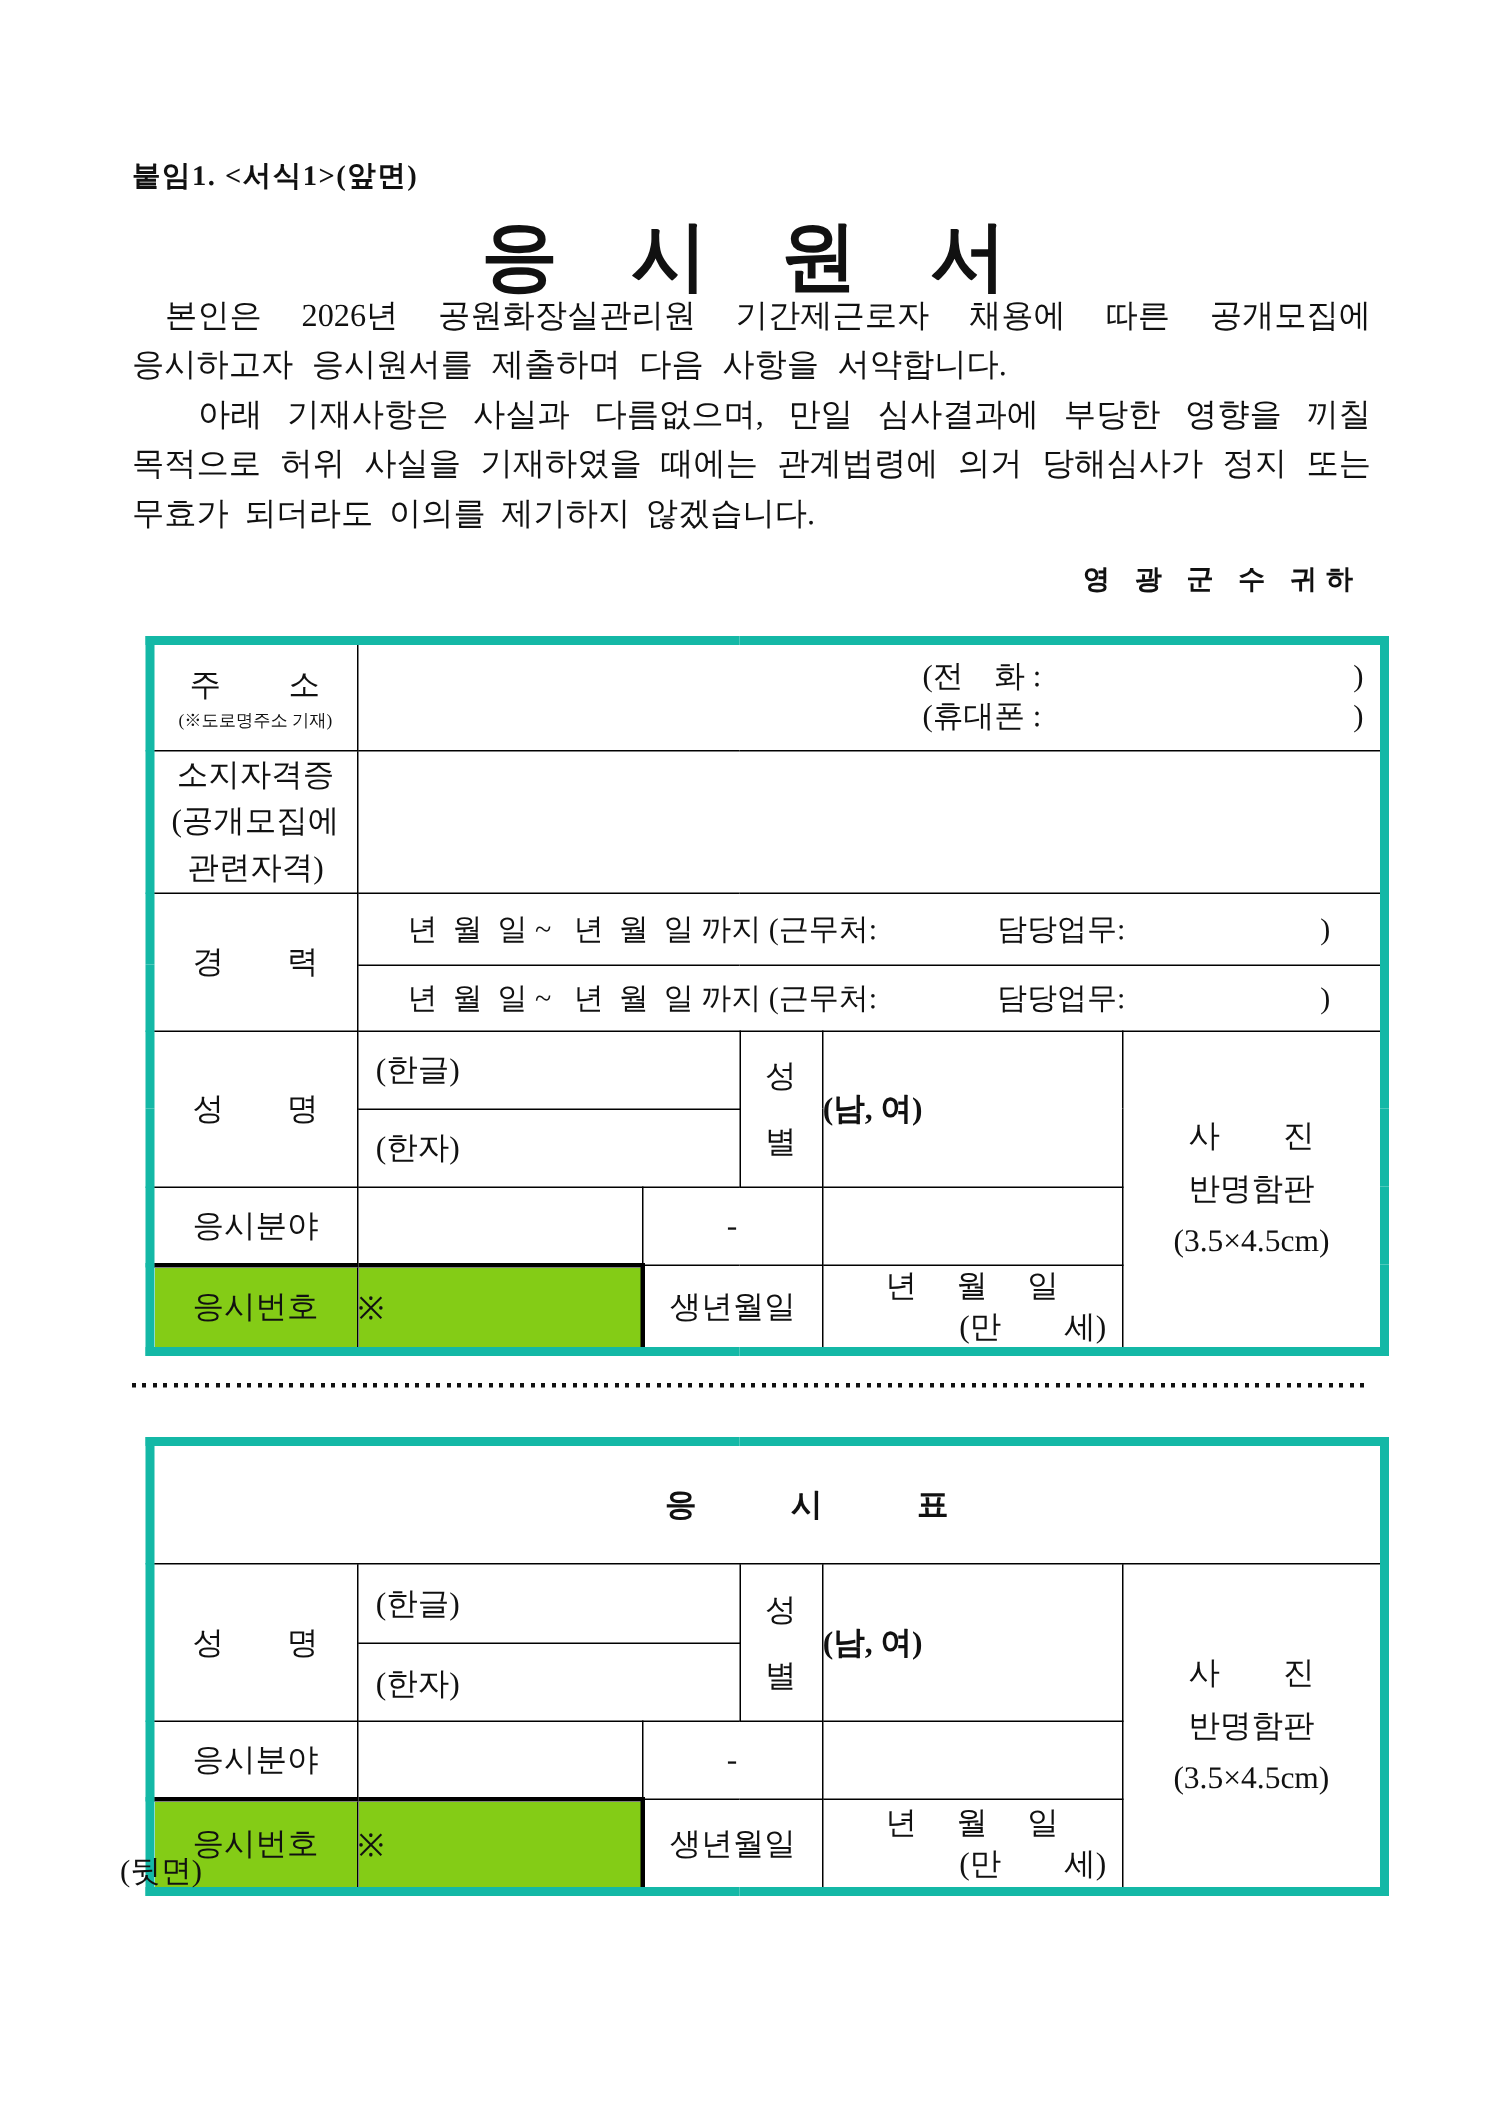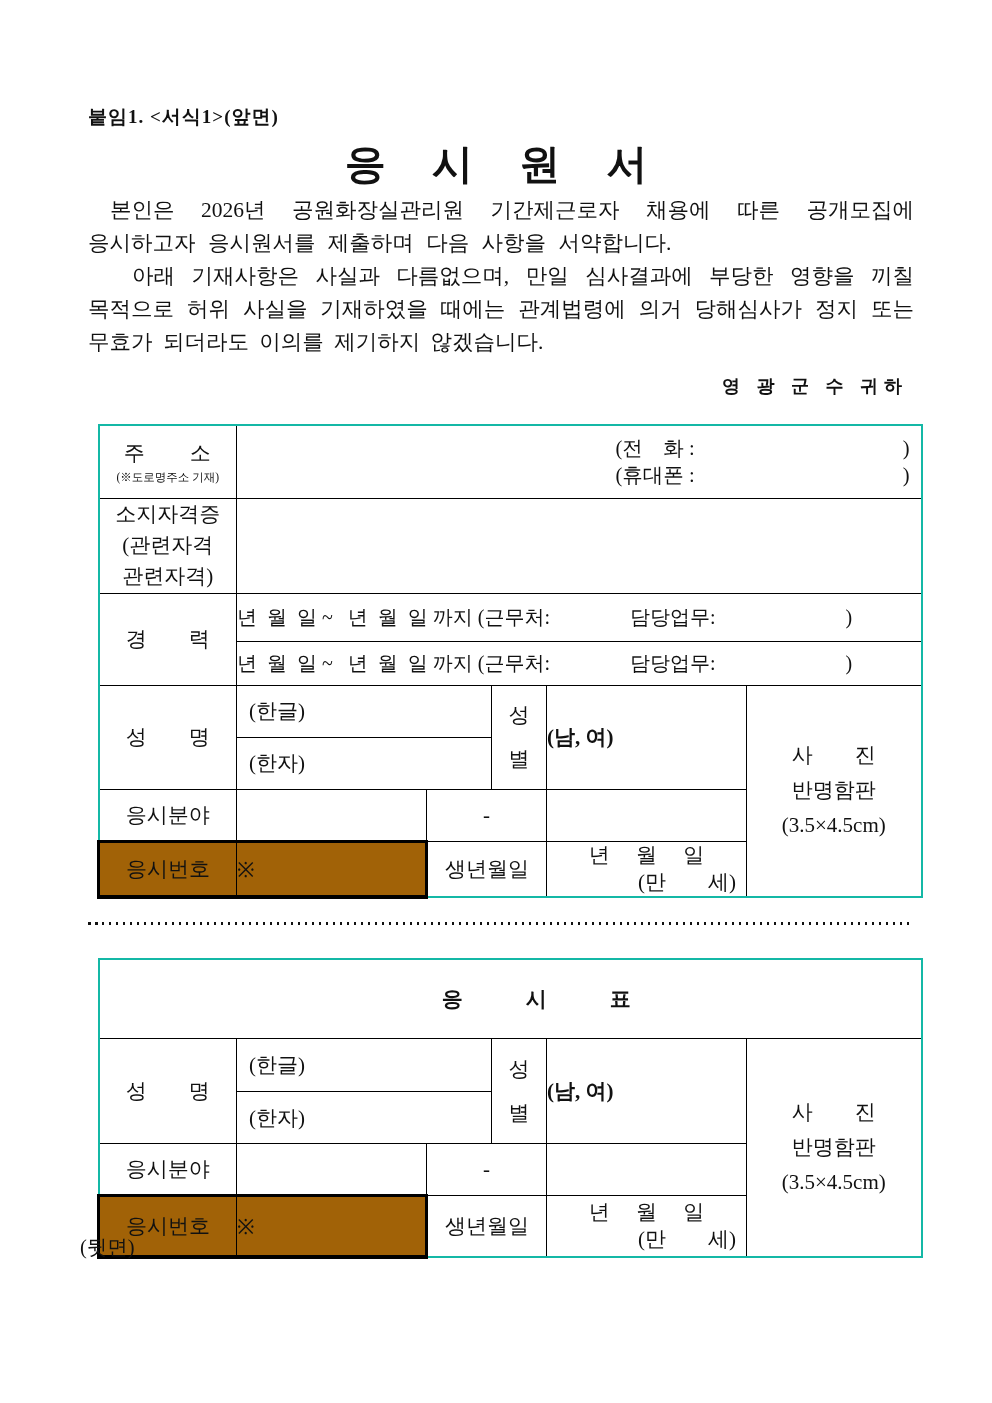--- a/index.html
+++ b/index.html
@@ -14,70 +14,70 @@
     overflow: hidden;
   }
 
   .attachment {
     position: absolute; left: 88px; top: 104px;
     font-size: 19px; font-weight: bold; letter-spacing: 1px;
   }
 
   .main-title {
     position: absolute; left: 0; top: 137px; width: 992px;
-    text-align: center; font-size: 41px; font-weight: bold;
+    text-align: center; font-size: 51px; font-weight: bold;
     letter-spacing: 18px; padding-left: 18px; white-space: nowrap;
   }
 
   .para {
     position: absolute; left: 88px; width: 826px;
     font-size: 21.5px; line-height: 33px;
     text-align: justify; word-break: keep-all;
   }
   .para1 { top: 194px; font-weight: normal; text-indent: 22px; word-spacing: 7px; }
   .para2 { top: 260px; text-indent: 44px; word-spacing: 5px; }
 
   .recipient {
     position: absolute; left: 88px; top: 374px; width: 820px;
     text-align: right; font-size: 18px; font-weight: bold; letter-spacing: 6px;
     white-space: nowrap;
   }
 
   table.form {
     position: absolute; left: 97px;
     width: 823px; table-layout: fixed; border-collapse: collapse;
-    border: 2px solid #14b8a6;
+    border: 6px solid #14b8a6;
   }
   #t1 { top: 424px; }
   #t2 { top: 958px; }
   table.form td {
     border: 1px solid #000; padding: 0; vertical-align: middle;
     font-size: 21px; overflow: hidden;
   }
 
   .lab { text-align: center; }
   .addr-main { font-size: 21px; letter-spacing: 1px; }
   .addr-note { font-size: 11.5px; margin-top: 3px; letter-spacing: 0; white-space: nowrap; }
 
   .phone-block { width: 294px; margin-left: auto; margin-right: 11px; font-size: 20.5px; }
   .phone-row { display: flex; justify-content: space-between; line-height: 27px; }
 
   .cert-line { line-height: 31px; text-align: center; }
 
-  .career-line { text-align: left; white-space: pre; font-size: 20px; }
+  .career-line { text-align: center; white-space: pre; font-size: 20px; }
 
   .gender-cell { }
   .gender-stack { display: flex; flex-direction: column; align-items: center; gap: 16px; font-size: 21px; }
   .gender-val { text-align: left; font-weight: bold; }
 
   .photo-cell { text-align: center; font-size: 20.5px; line-height: 35px; }
 
   .dash-cell { text-align: center; font-size: 22px; }
 
-  .green { background: #a16207; }
+  .green { background: #84cc16; }
   .thick-left   { border-top: 3px solid #000 !important; border-bottom: 4px solid #000 !important; border-left: 3px solid #000 !important; }
   .thick-right  { border-top: 3px solid #000 !important; border-bottom: 4px solid #000 !important; border-right: 3px solid #000 !important; }
   .num-val { padding-left: 10px; }
   .birth-inner { display: flex; flex-direction: column; line-height: 27px; }
   .birth-l1 { text-align: center; }
   .birth-l2 { text-align: right; padding-right: 10px; }
 
   .slip-title-cell { text-align: center; font-weight: bold; font-size: 25px; white-space: pre; }
 
   .divider {
@@ -140,21 +140,21 @@
             <div class="phone-row">
               <span>(휴대폰 :</span>
               <span>)</span>
             </div>
           </div>
         </td>
       </tr>
       <tr class="r2">
         <td class="lab">
           <div class="cert-line">소지자격증</div>
-          <div class="cert-line">(관련자격</div>
+          <div class="cert-line">(공개모집에</div>
           <div class="cert-line">관련자격)</div>
         </td>
         <td colspan="5"></td>
       </tr>
       <tr class="r3">
         <td class="lab" rowspan="2">
           <span>경　　력</span>
         </td>
         <td colspan="5">
           <div class="career-line">년  월  일 ~   년  월  일 까지 (근무처:                담당업무:                          )</div>

